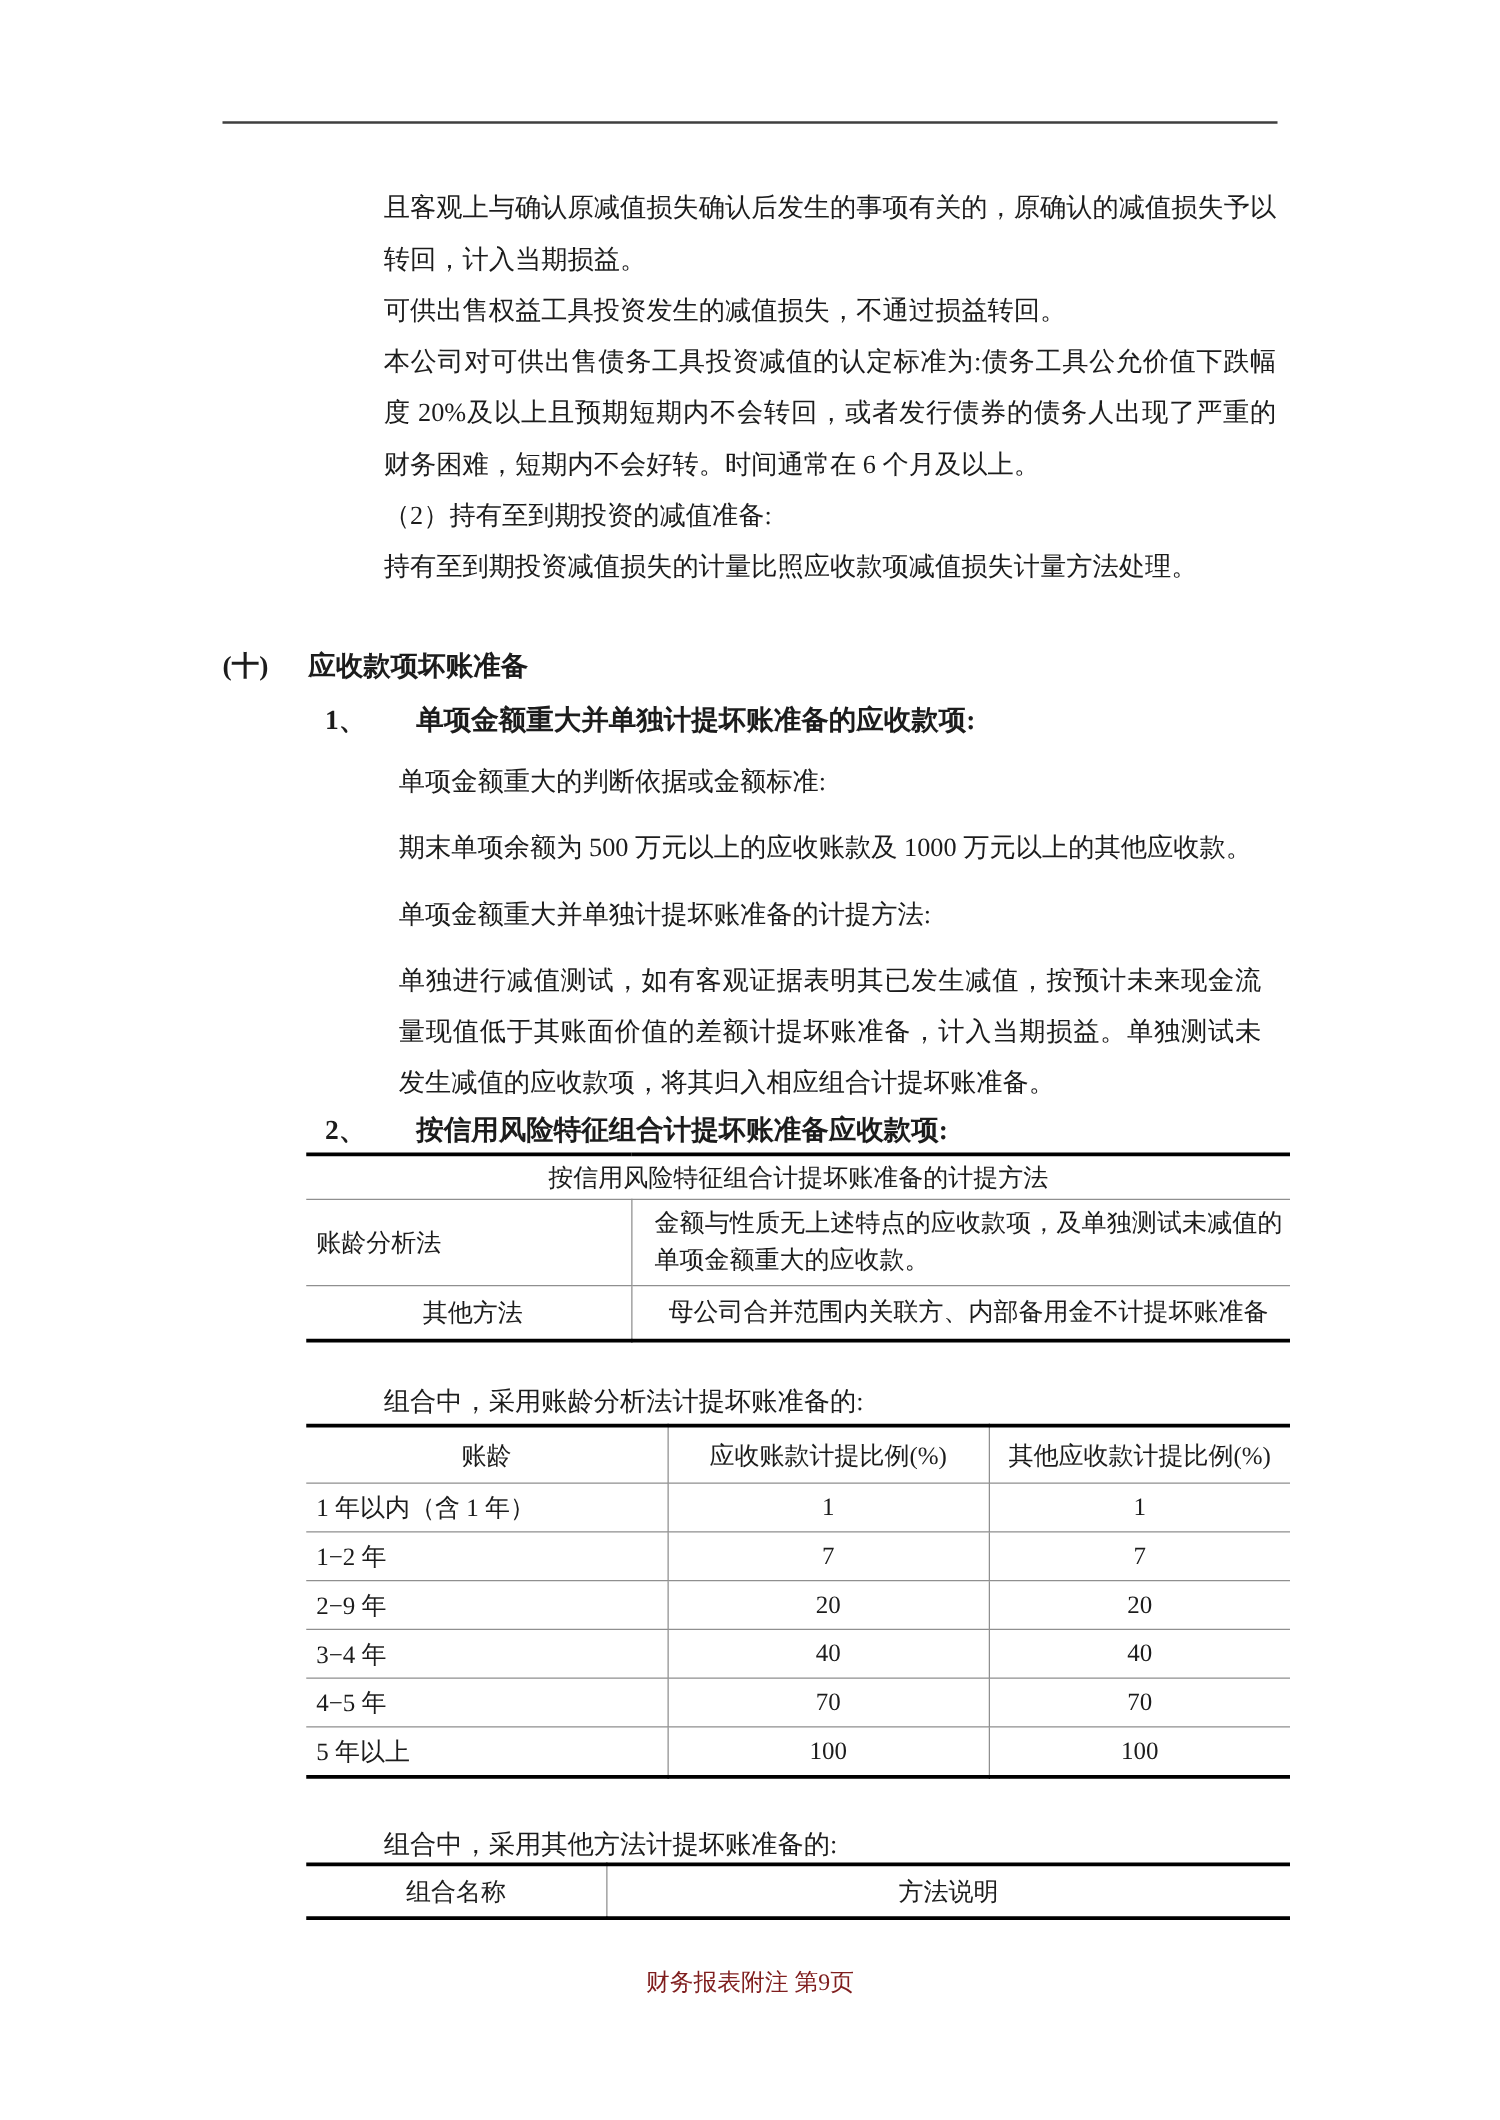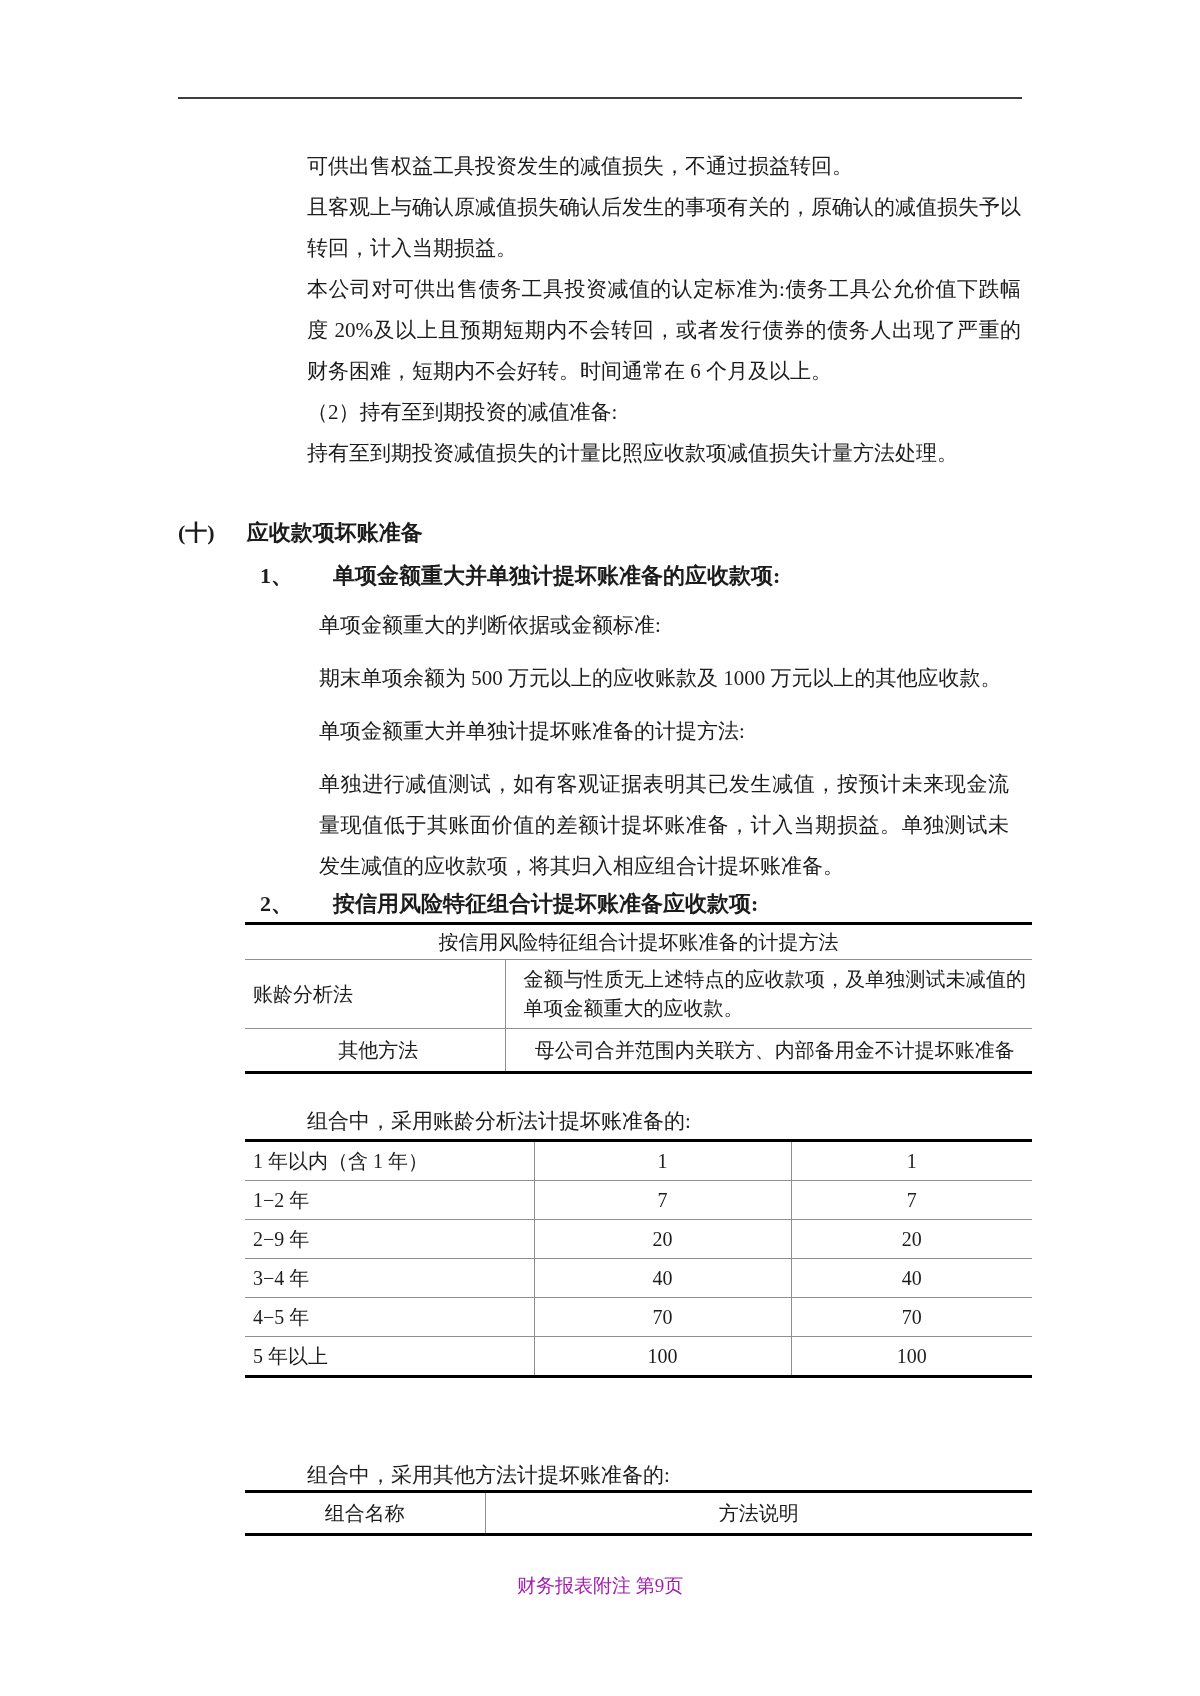--- a/index.html
+++ b/index.html
@@ -90,33 +90,33 @@
     left: 307px;
     font-size: 21px; line-height: 36px;
     white-space: nowrap;
   }
   .lead-in-aging { top: 1103px; }
   .lead-in-other { top: 1457px; }
   .page-footer {
     position: absolute;
     left: 0; right: 0; top: 1573px;
     text-align: center;
-    font-size: 19px; color: #a21caf;
+    font-size: 19px; color: #7f1d1d;
   }
 </style>
 </head>
 <body>
 
 <div class="page">
 
   <div class="header-rule"></div>
 
   <div class="intro-block">
+    <p>且客观上与确认原减值损失确认后发生的事项有关的，原确认的减值损失予以转回，计入当期损益。</p>
     <p>可供出售权益工具投资发生的减值损失，不通过损益转回。</p>
-    <p>且客观上与确认原减值损失确认后发生的事项有关的，原确认的减值损失予以转回，计入当期损益。</p>
     <p>本公司对可供出售债务工具投资减值的认定标准为:债务工具公允价值下跌幅度 20%及以上且预期短期内不会转回，或者发行债券的债务人出现了严重的财务困难，短期内不会好转。时间通常在 6 个月及以上。</p>
     <p>（2）持有至到期投资的减值准备:</p>
     <p>持有至到期投资减值损失的计量比照应收款项减值损失计量方法处理。</p>
   </div>
 
   <div class="sec-head">
     <span class="sec-num">(十)</span><span class="sec-title">应收款项坏账准备</span>
   </div>
 
   <div class="item-head item-head-1">
@@ -159,20 +159,25 @@
   <div class="lead-in lead-in-aging">组合中，采用账龄分析法计提坏账准备的:</div>
 
   <div class="tbl-wrap tbl-wrap-aging">
     <table class="tbl aging-tbl">
       <colgroup>
           <col style="width:289px">
           <col style="width:257px">
           <col>
         </colgroup>
       <tbody>
+          <tr>
+        <th class="vdiv">账龄</th>
+        <th class="vdiv">应收账款计提比例(%)</th>
+        <th>其他应收款计提比例(%)</th>
+      </tr>
       <tr class="row-sep">
         <td class="c0 vdiv">1 年以内（含 1 年）</td>
         <td class="c1 vdiv">1</td>
         <td class="c2">1</td>
       </tr>
       <tr class="row-sep">
         <td class="c0 vdiv">1−2 年</td>
         <td class="c1 vdiv">7</td>
         <td class="c2">7</td>
       </tr>

